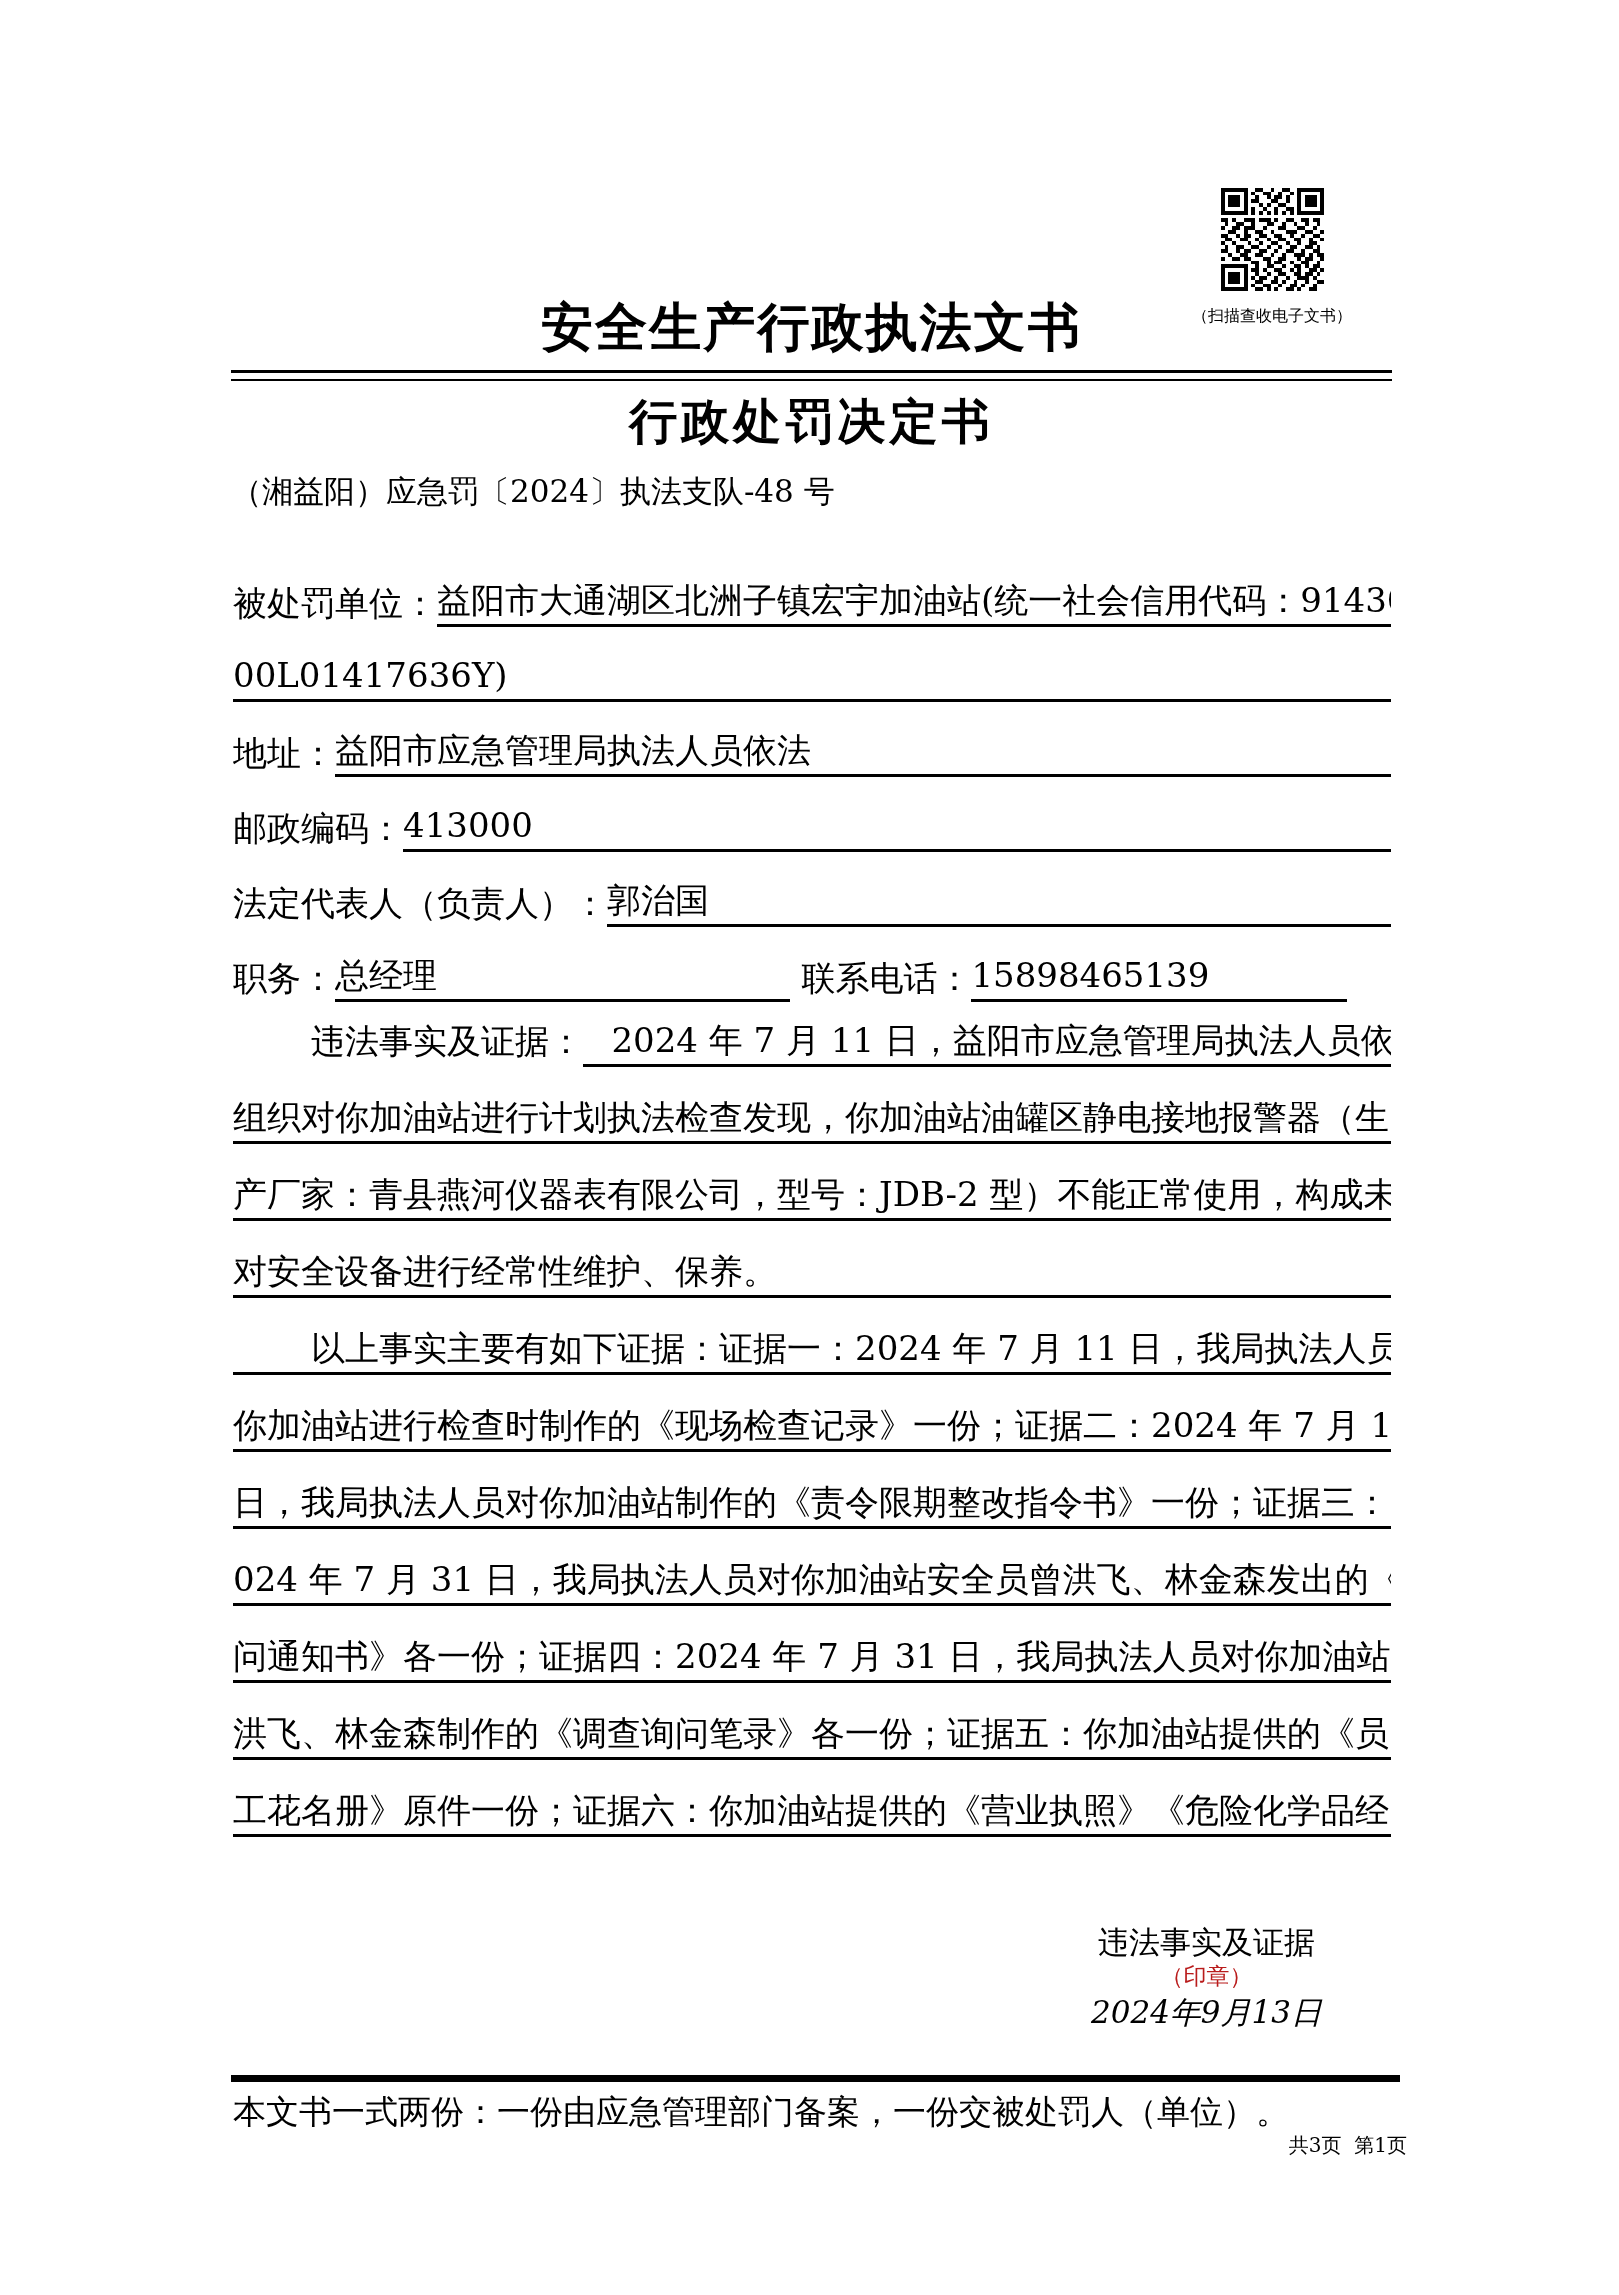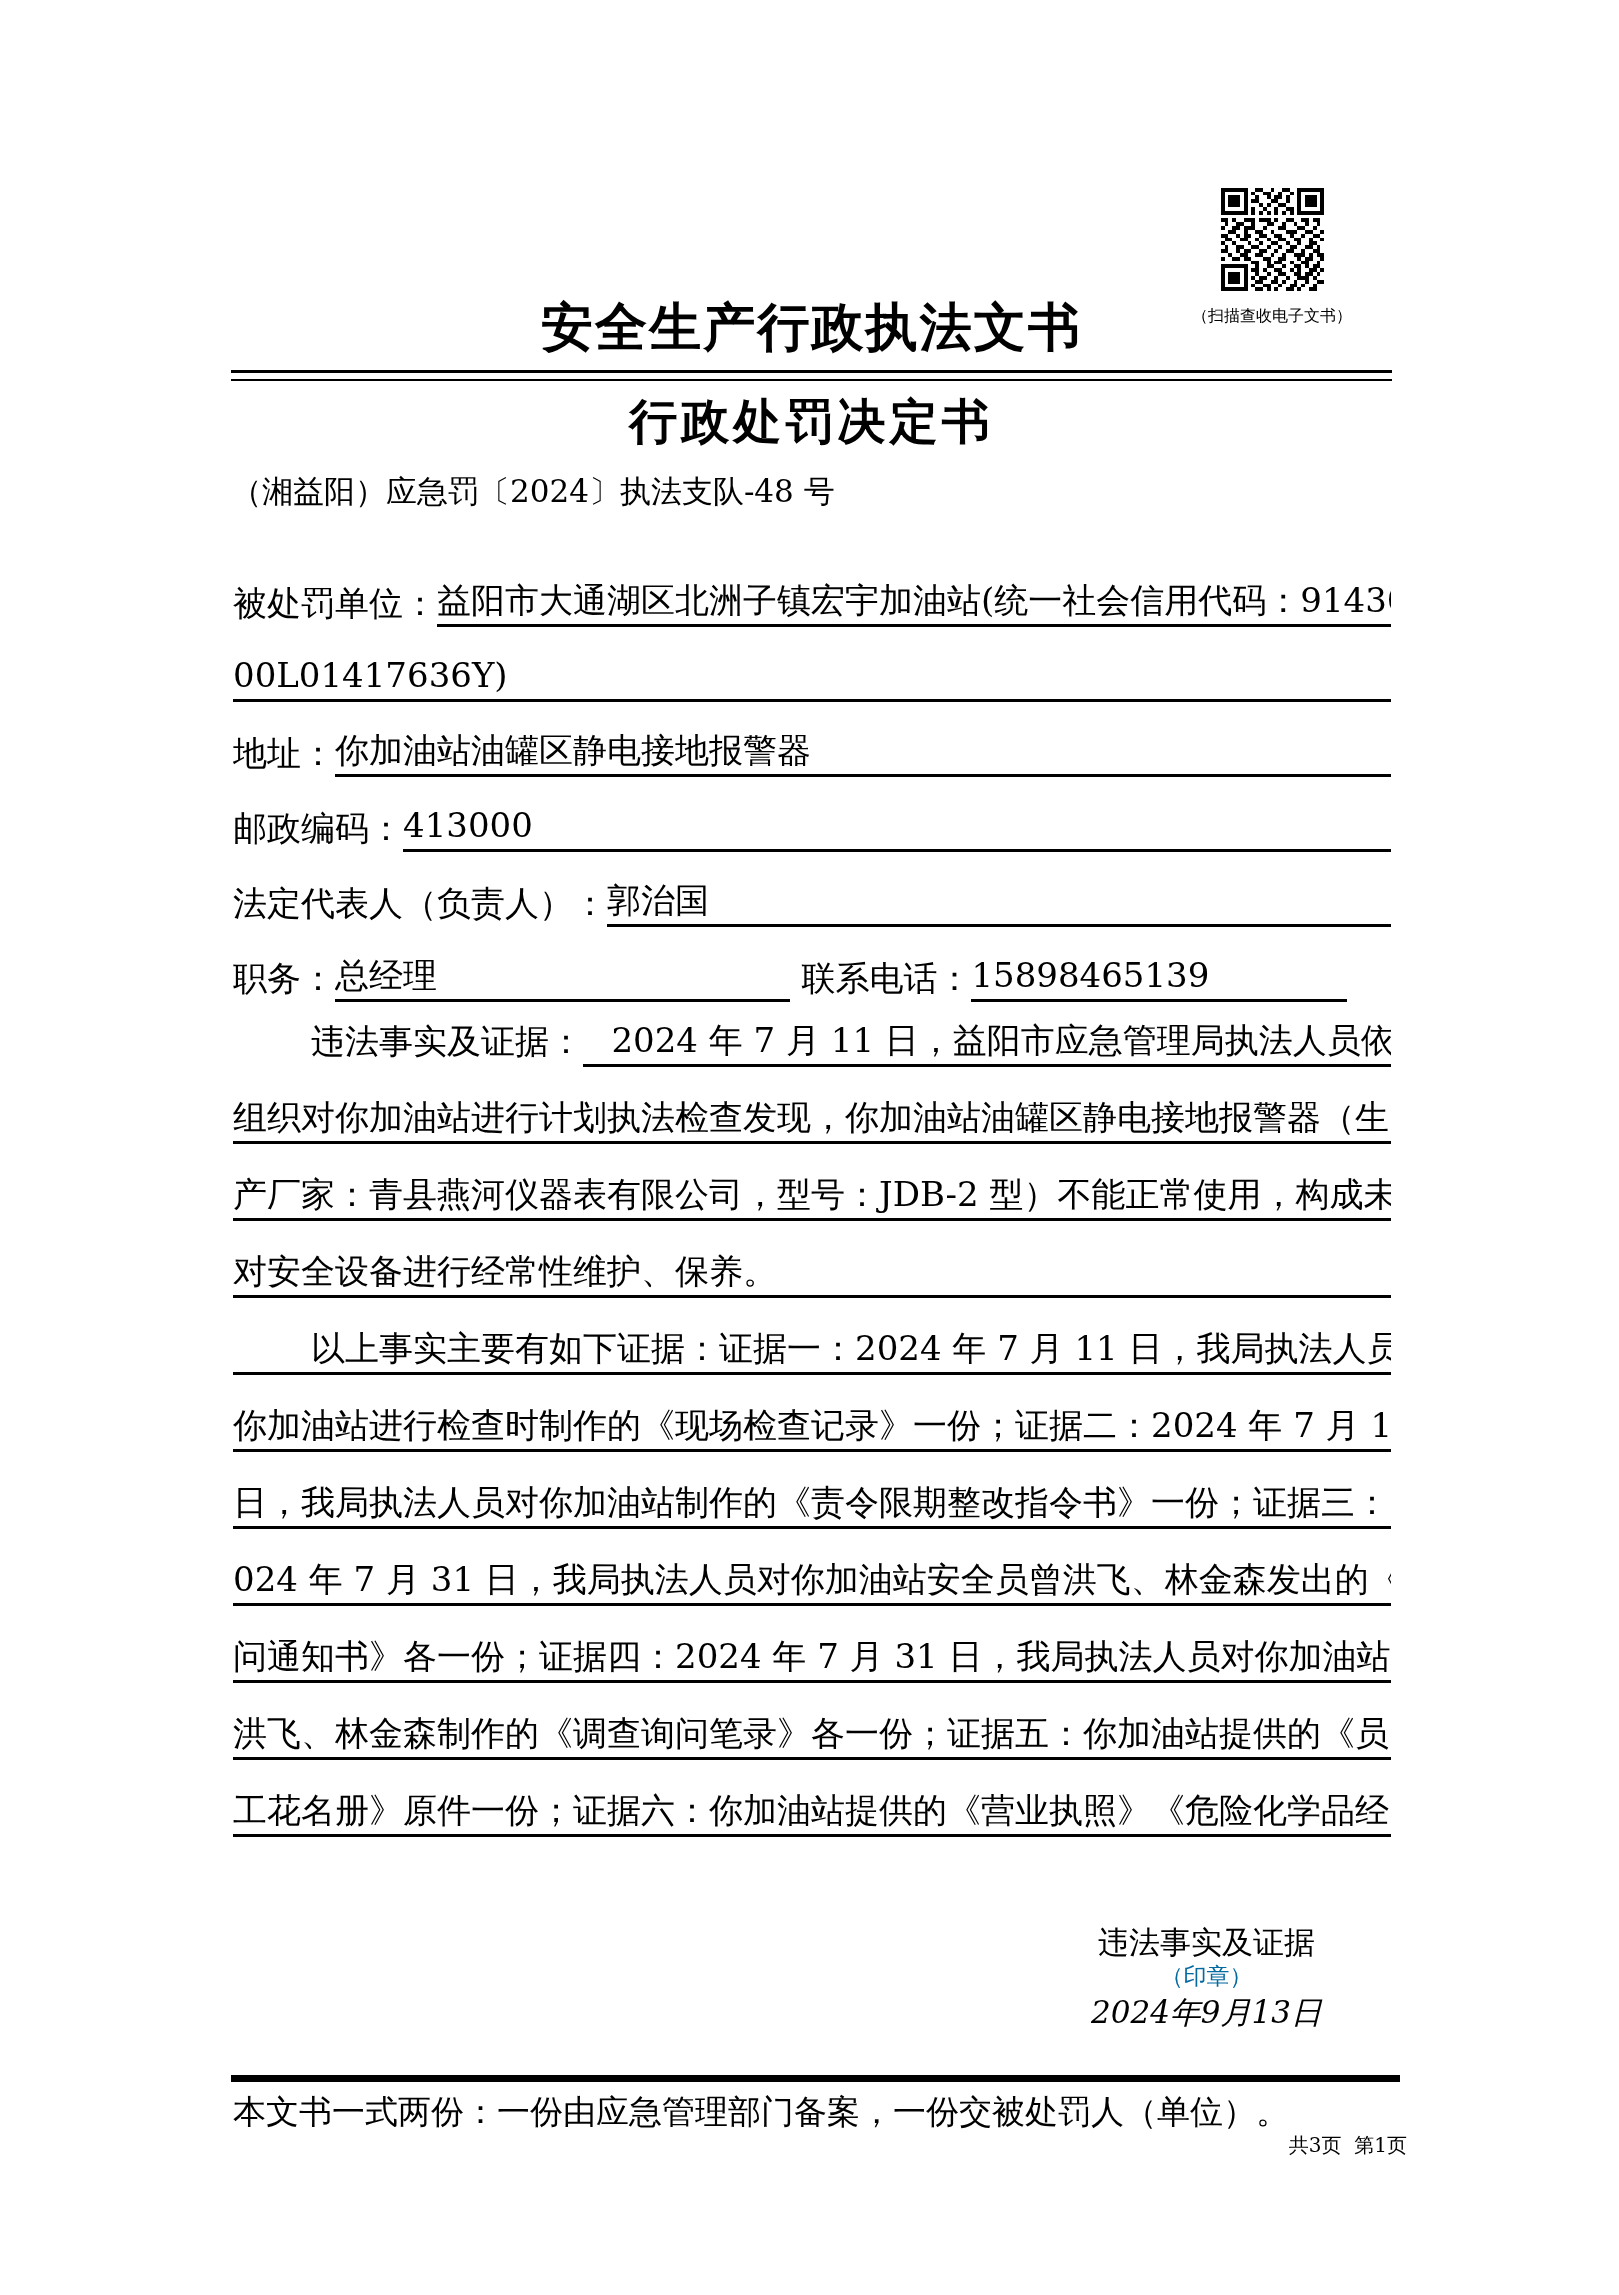--- a/index.html
+++ b/index.html
@@ -43,21 +43,21 @@
   .fill.pos{flex:0 0 455px;}
   .lbl.l2{margin-left:11.4px;}
   .fill.phone{margin-right:44px;}
   .ln.firstline{padding-left:78px;}
   .fill.padl{padding-left:28.4px;}
   .fill.ind{text-indent:78px;}
   .facts{margin-top:4.1px;}
   
   .sign-block{position:absolute;left:948px;width:517px;top:1927px;text-align:center;line-height:1;}
   .sign-agency{font-size:31px;white-space:pre;}
-  .sign-seal{font-size:23px;color:#0369a1;margin-top:7.2px;white-space:pre;}
+  .sign-seal{font-size:23px;color:#b91c1c;margin-top:7.2px;white-space:pre;}
   .sign-date{font-size:31px;margin-top:9.3px;white-space:pre;font-style:italic;}
   
   .foot-rule{position:absolute;left:231px;width:1169px;top:2075px;height:0;border-top:7.8px solid #000;}
   .foot-note{position:absolute;left:233px;top:2095px;font-size:33px;line-height:1;white-space:pre;}
   .pagination{position:absolute;right:213px;top:2135px;font-size:20px;line-height:1;white-space:pre;}
 </style>
 </head>
 <body>
 
 <div class="page">
@@ -107,21 +107,21 @@
     <div class="ln">
       <span class="lbl">被处罚单位：</span>
       <span class="fill">益阳市大通湖区北洲子镇宏宇加油站(统一社会信用代码：914309</span>
     </div>
     <div class="ln">
       <span class="fill">00L01417636Y)</span>
     </div>
 
     <div class="ln">
       <span class="lbl">地址：</span>
-      <span class="fill">你加油站油罐区静电接地报警器</span>
+      <span class="fill">益阳市应急管理局执法人员依法</span>
     </div>
 
     <div class="ln">
       <span class="lbl">邮政编码：</span>
       <span class="fill">413000</span>
     </div>
 
     <div class="ln">
       <span class="lbl">法定代表人（负责人）：</span>
       <span class="fill">郭治国</span>

